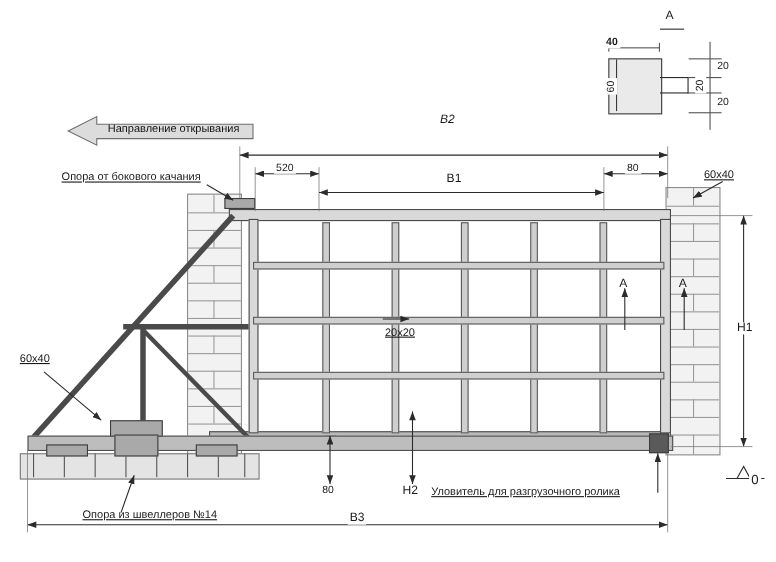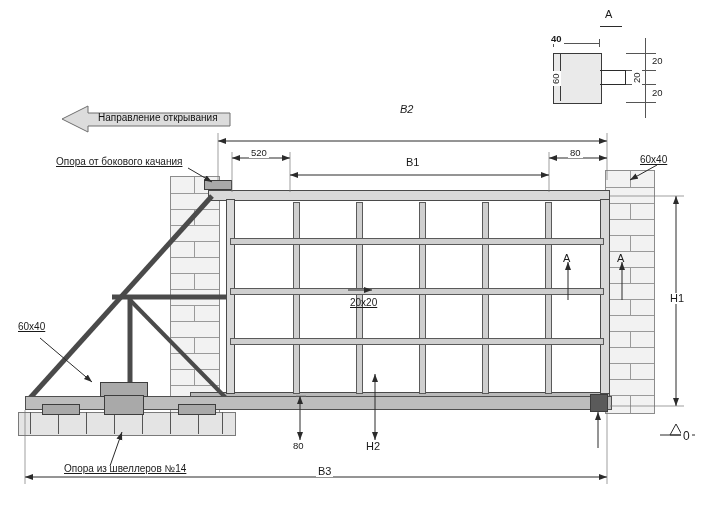--- a/index.html
+++ b/index.html
@@ -328,15 +328,16 @@
   <span class="dim-text" style="left:316px; top:466px; font-size:11px;">B3</span>
   <span class="dim-text" style="left:681px; top:430px; font-size:12px;">0</span>
 
   <span class="cap-letter" style="left:563px; top:252px;">A</span>
   <span class="cap-letter" style="left:617px; top:252px;">A</span>
 
   <span class="lbl lbl-u" style="left:56px; top:157px;">Опора от бокового качания</span>
   <span class="lbl lbl-u" style="left:640px; top:155px;">60x40</span>
   <span class="lbl lbl-u" style="left:18px; top:322px;">60x40</span>
   <span class="lbl lbl-u" style="left:307px; top:298px;margin-left:43px;">20x20</span>
-  <span class="lbl lbl-u" style="left:64px; top:464px;">Опора из швеллеров №14</span>
+  <span class="lbl lbl-u" style="left:75px; top:464px;">Опора из швеллеров №14</span>
+  <span class="lbl lbl-u" style="left:392px; top:443px;">Уловитель для разгрузочного ролика</span>
 
 </div>
 
 </body></html>

